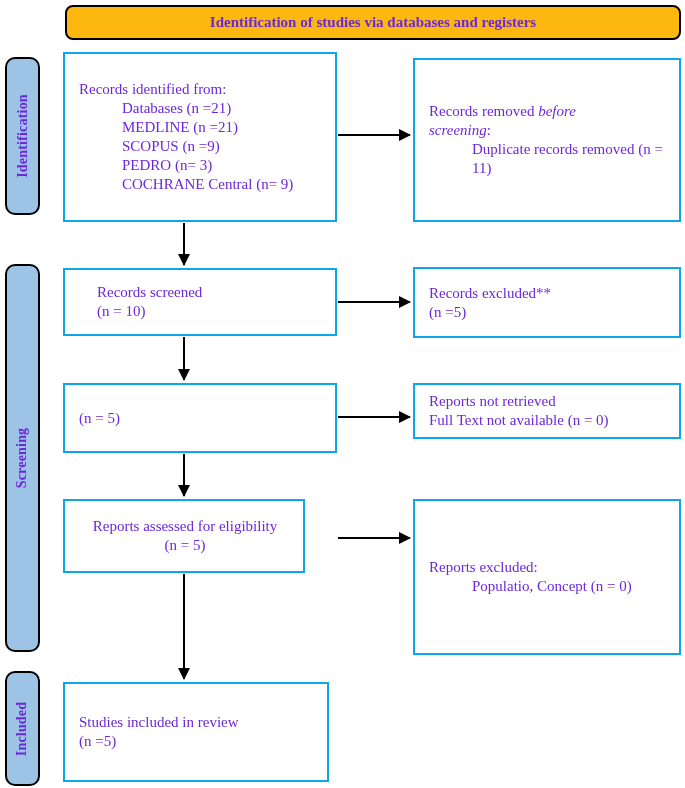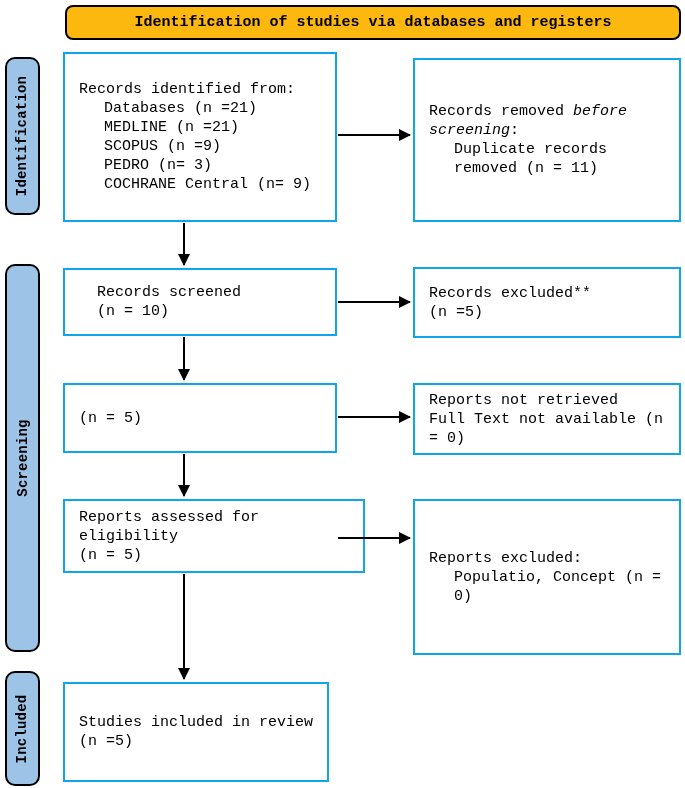--- a/index.html
+++ b/index.html
@@ -1,21 +1,21 @@
 <!DOCTYPE html>
 <html style="--header-bg: #FCB80E; --stage-bg: #9DC3E6;"><head>
 <meta charset="utf-8">
 <style>
   html,body{margin:0;padding:0;background:#ffffff;}
   #diagram{
     position:relative;
     width:685px;height:788px;
     background:#ffffff;
-    font-family:Liberation Mono, monospace;
-    color:#000000;
+    font-family:Liberation Serif, serif;
+    color:#6d28d9;
     overflow:hidden;
   }
   .header{
     position:absolute;left:65px;top:5px;width:616px;height:35px;
     background:var(--header-bg,#FCB80E);
     border:2px solid #000;border-radius:8px;box-sizing:border-box;
     display:flex;align-items:center;justify-content:center;
     font-weight:bold;font-size:15px;
   }
   .stage{
@@ -29,21 +29,21 @@
     white-space:nowrap;
     font-weight:bold;font-size:14px;letter-spacing:.2px;
   }
   .box{
     position:absolute;background:#fff;
     border:2px solid #0ea5e9;box-sizing:border-box;
     display:flex;flex-direction:column;justify-content:center;
     padding:8px 12px 8px 14px;
     font-size:15px;line-height:19px;
   }
-  .indent{margin-left:25px;}
+  .indent{margin-left:43px;}
   svg.arrows{position:absolute;left:0;top:0;pointer-events:none;}
   svg.arrows line{stroke:#000;stroke-width:2;}
 </style>
 </head>
 <body>
 
 <div id="diagram">
 
   <div class="header">
     <span>Identification of studies via databases and registers</span>
@@ -70,21 +70,21 @@
 
   <div class="box" style="left:63px;top:268px;width:274px;height:68px;padding-left:32px;">
     <div>Records screened</div>
     <div>(n = 10)</div>
   </div>
 
   <div class="box" style="left:63px;top:383px;width:274px;height:70px;">
     <div>(n = 5)</div>
   </div>
 
-  <div class="box" style="left:63px;top:499px;width:302px;height:74px;">
+  <div class="box" style="left:63px;top:499px;width:242px;height:74px;align-items:center;">
     <div>Reports assessed for eligibility</div>
     <div>(n = 5)</div>
   </div>
 
   <div class="box" style="left:63px;top:682px;width:266px;height:100px;">
     <div>Studies included in review</div>
     <div>(n =5)</div>
   </div>
 
   <div class="box" style="left:413px;top:58px;width:268px;height:164px;">
@@ -93,21 +93,21 @@
       <em>screening</em><span>:</span>
     </div>
     <div class="indent">Duplicate records removed (n = 11)</div>
   </div>
 
   <div class="box" style="left:413px;top:267px;width:268px;height:71px;">
     <div>Records excluded**</div>
     <div>(n =5)</div>
   </div>
 
-  <div class="box" style="left:413px;top:383px;width:268px;height:72px;">
+  <div class="box" style="left:413px;top:383px;width:268px;height:56px;">
     <div>Reports not retrieved</div>
     <div>Full Text not available (n = 0)</div>
   </div>
 
   <div class="box" style="left:413px;top:499px;width:268px;height:156px;">
     <div>Reports excluded:</div>
     <div class="indent">Populatio, Concept (n = 0)</div>
   </div>
 
   <svg class="arrows" width="685" height="788">

